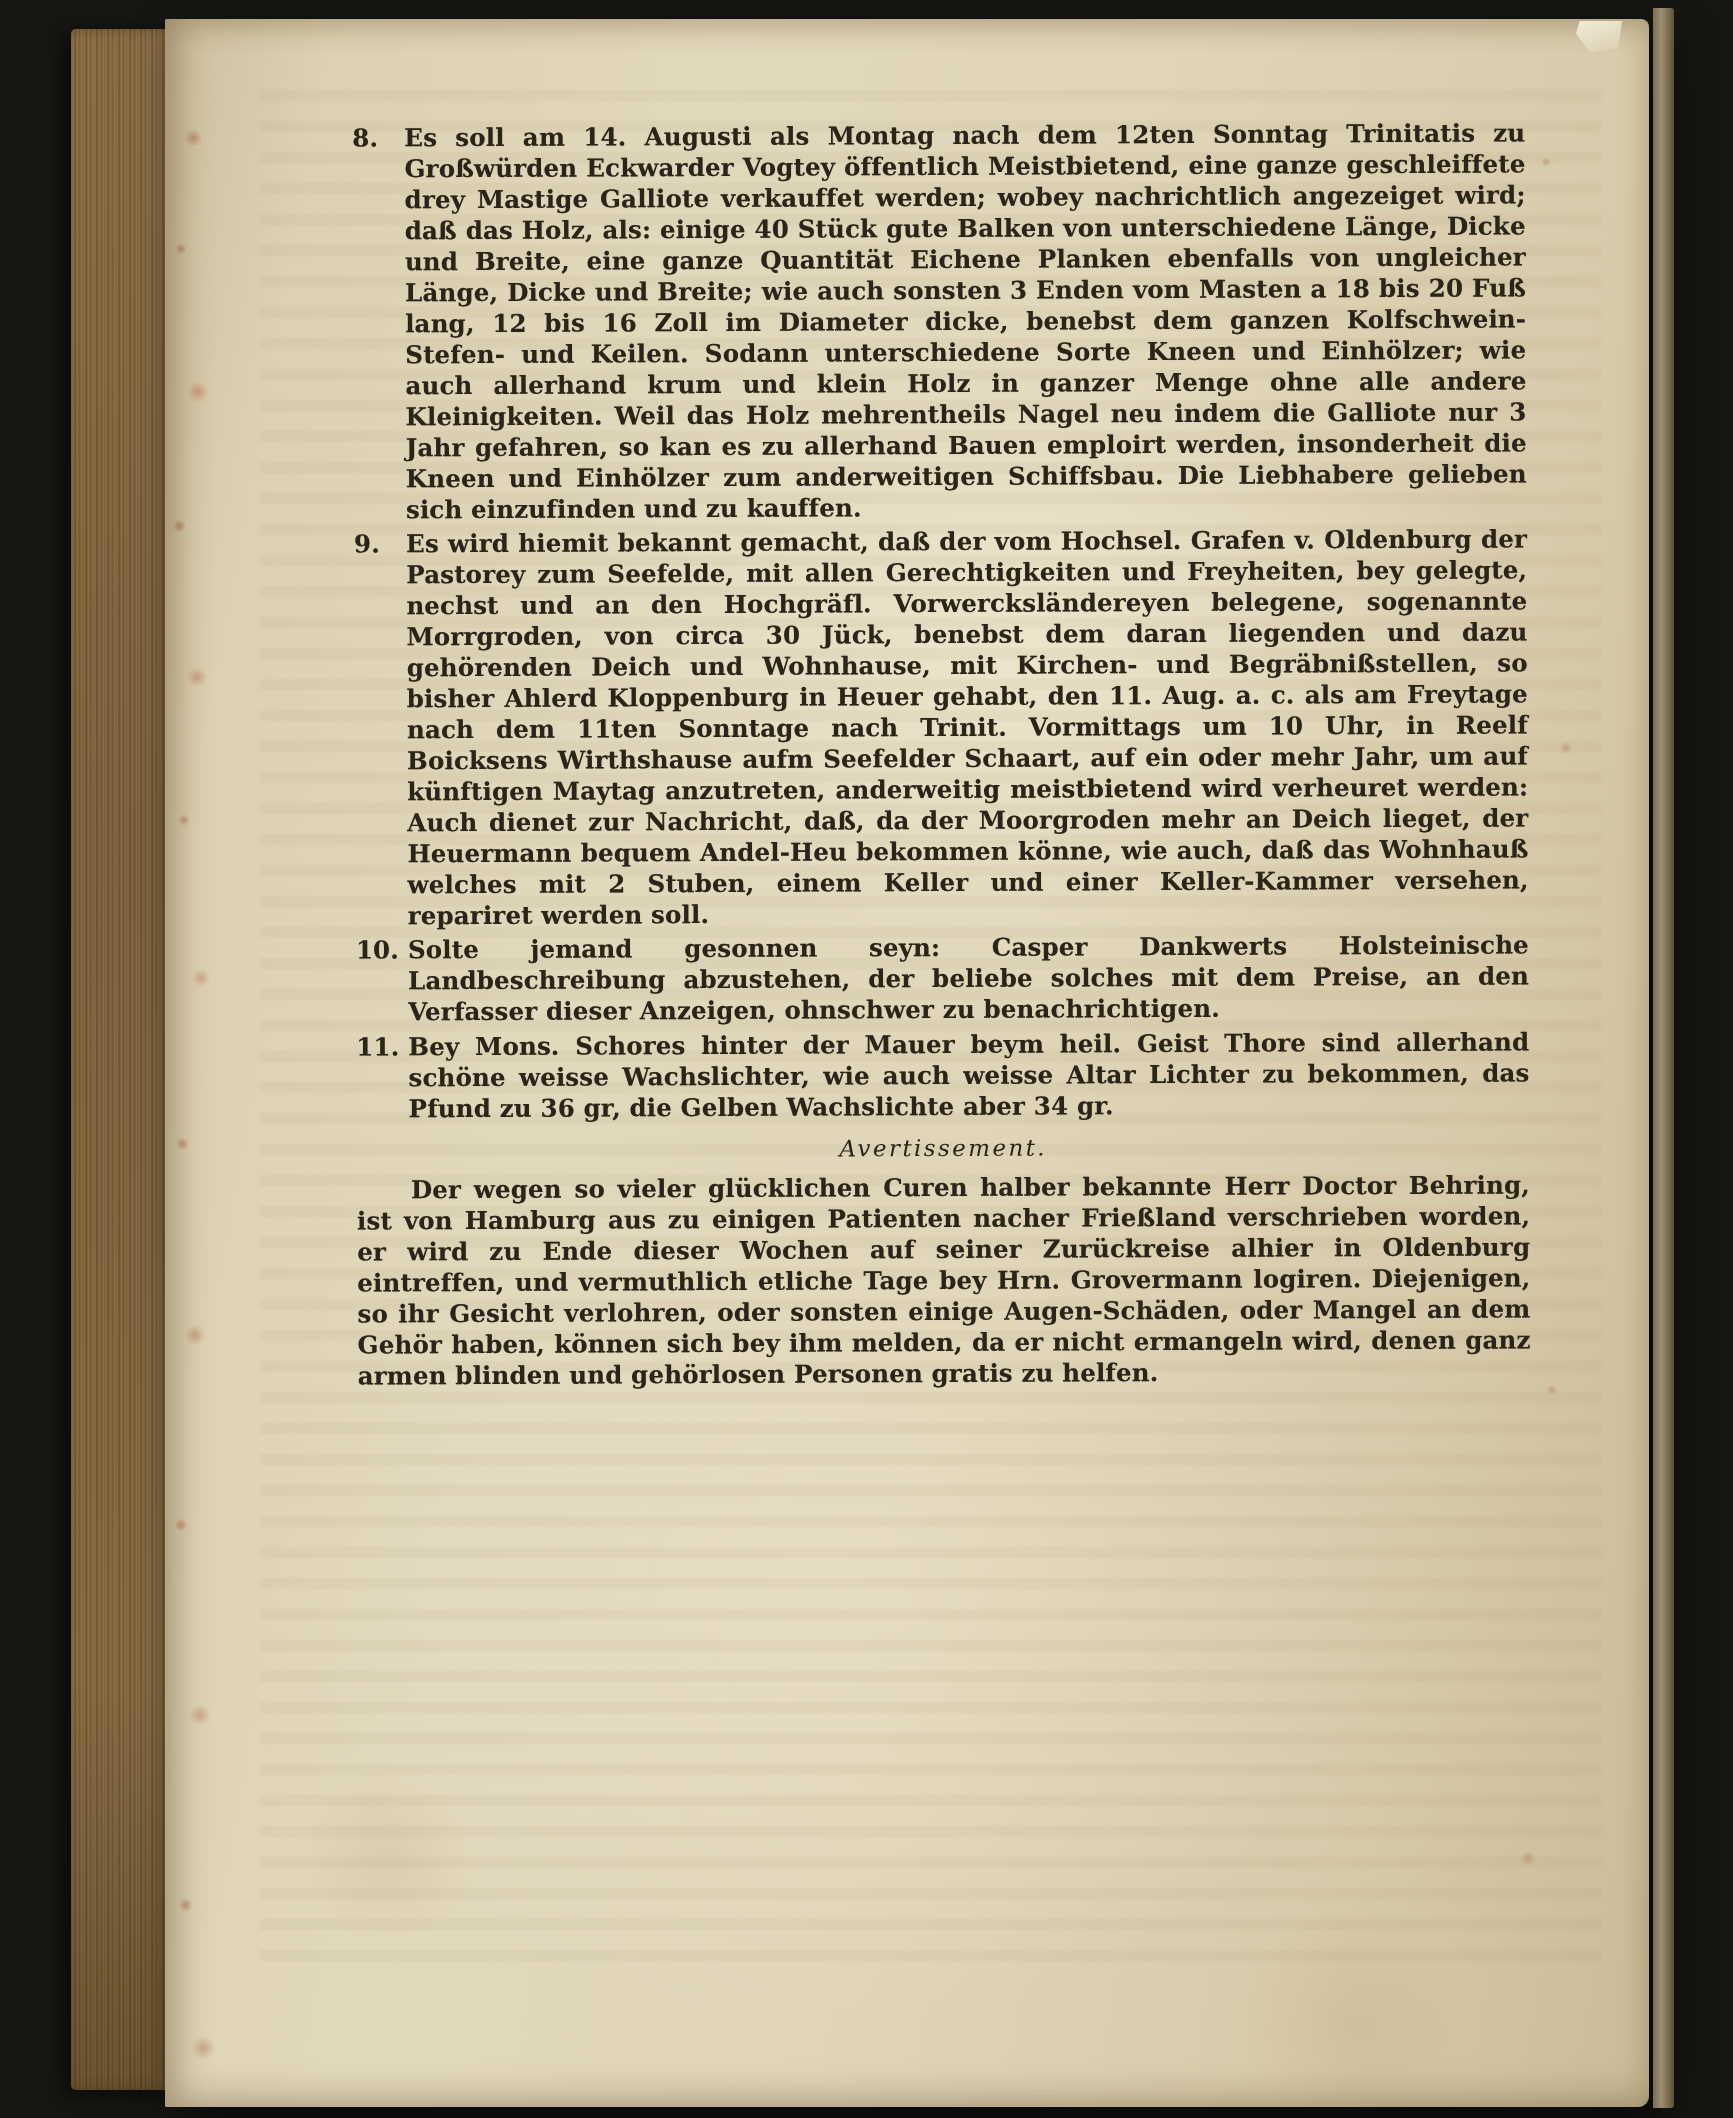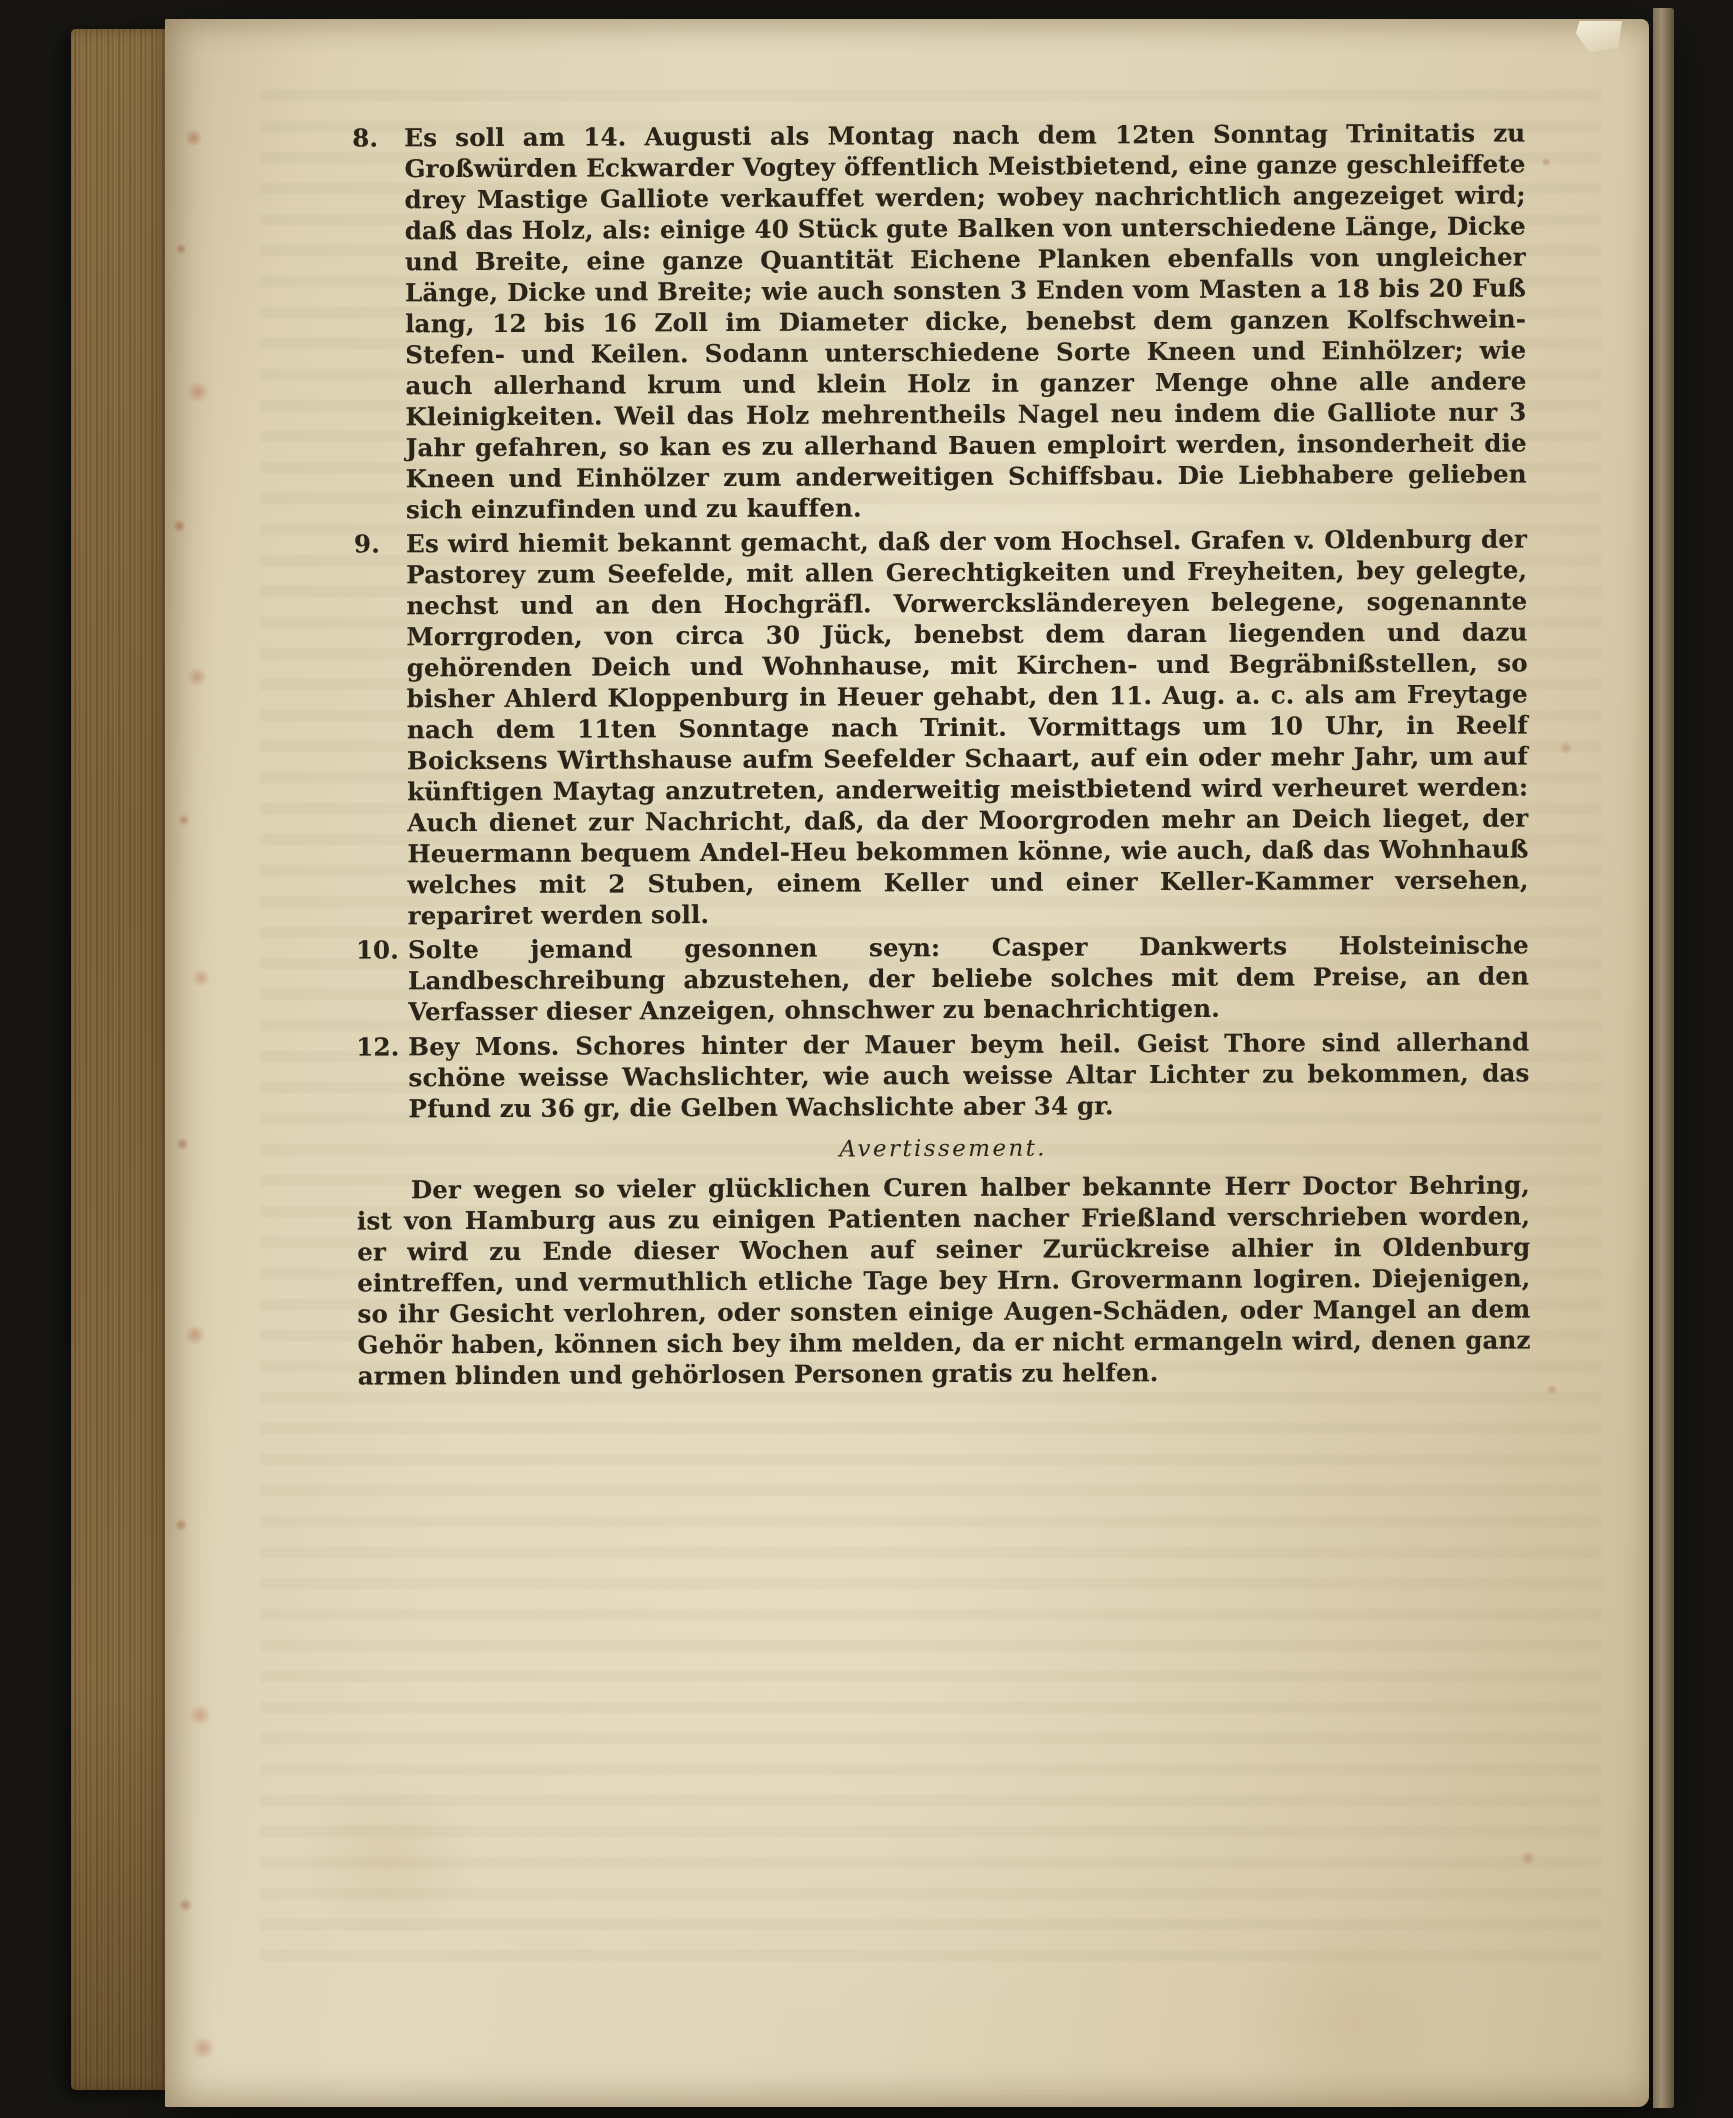--- a/index.html
+++ b/index.html
@@ -170,21 +170,21 @@
         <span class="entry-num">9.</span>
         <span class="entry-text">Es wird hiemit bekannt gemacht, daß der vom Hochsel. Grafen v. Oldenburg der Pastorey zum Seefelde, mit allen Gerechtigkeiten und Freyheiten, bey gelegte, nechst und an den Hochgräfl. Vorwercksländereyen belegene, sogenannte Morrgroden, von circa 30 Jück, benebst dem daran liegenden und dazu gehörenden Deich und Wohnhause, mit Kirchen- und Begräbnißstellen, so bisher Ahlerd Kloppenburg in Heuer gehabt, den 11. Aug. a. c. als am Freytage nach dem 11ten Sonntage nach Trinit. Vormittags um 10 Uhr, in Reelf Boicksens Wirthshause aufm Seefelder Schaart, auf ein oder mehr Jahr, um auf künftigen Maytag anzutreten, anderweitig meistbietend wird verheuret werden: Auch dienet zur Nachricht, daß, da der Moorgroden mehr an Deich lieget, der Heuermann bequem Andel-Heu bekommen könne, wie auch, daß das Wohnhauß welches mit 2 Stuben, einem Keller und einer Keller-Kammer versehen, repariret werden soll.</span>
       </div>
 
       <div class="entry">
         <span class="entry-num">10.</span>
         <span class="entry-text">Solte jemand gesonnen seyn: Casper Dankwerts Holsteinische Landbeschreibung abzustehen, der beliebe solches mit dem Preise, an den Verfasser dieser Anzeigen, ohnschwer zu benachrichtigen.</span>
       </div>
 
       <div class="entry">
-        <span class="entry-num">12.</span>
+        <span class="entry-num">11.</span>
         <span class="entry-text">Bey Mons. Schores hinter der Mauer beym heil. Geist Thore sind allerhand schöne weisse Wachslichter, wie auch weisse Altar Lichter zu bekommen, das Pfund zu 36 gr, die Gelben Wachslichte aber 34 gr.</span>
       </div>
 
       <div class="avert-head">Avertissement.</div>
 
       <p class="avert-body">Der wegen so vieler glücklichen Curen halber bekannte Herr Doctor Behring, ist von Hamburg aus zu einigen Patienten nacher Frießland verschrieben worden, er wird zu Ende dieser Wochen auf seiner Zurückreise alhier in Oldenburg eintreffen, und vermuthlich etliche Tage bey Hrn. Grovermann logiren. Diejenigen, so ihr Gesicht verlohren, oder sonsten einige Augen-Schäden, oder Mangel an dem Gehör haben, können sich bey ihm melden, da er nicht ermangeln wird, denen ganz armen blinden und gehörlosen Personen gratis zu helfen.</p>
 
     </div>
   </div>
 

